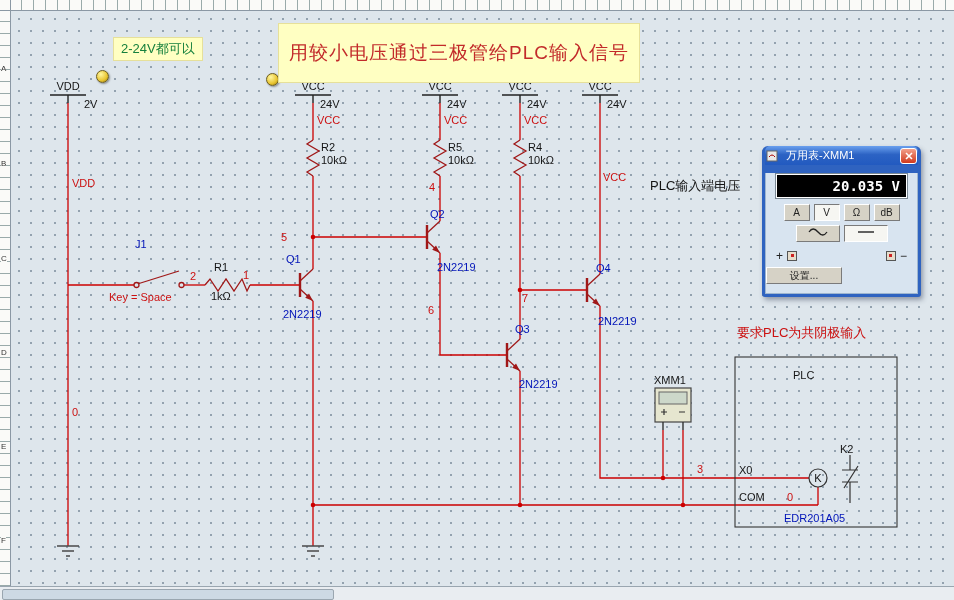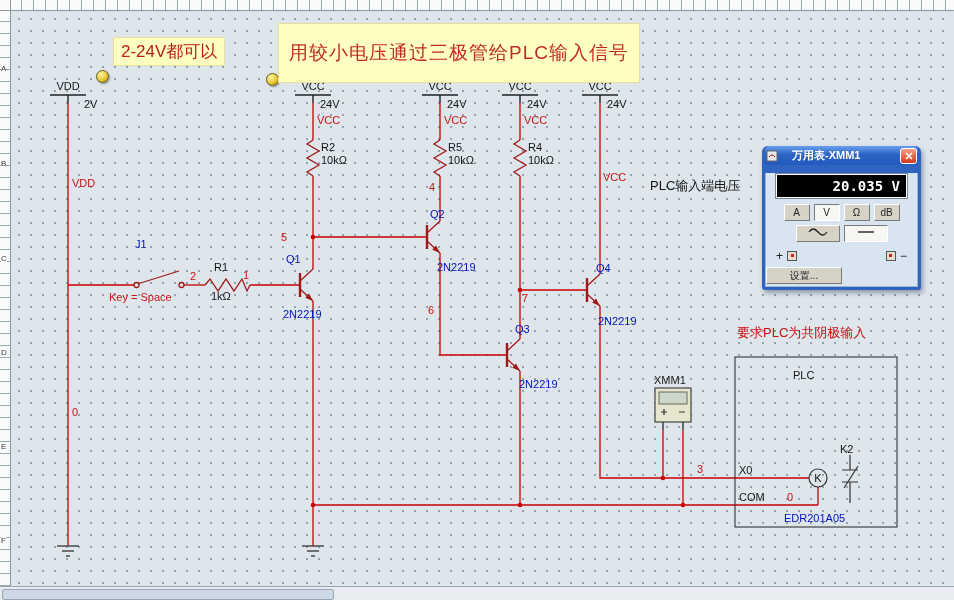--- a/index.html
+++ b/index.html
@@ -38,43 +38,43 @@
   .t-black{fill:#141414;}
   .t-blue{fill:#0013b8;}
   .t-red{fill:#cc1111;}
   .t-mid{text-anchor:middle;}
   .t-small{font-size:10px;}
   .banner{
     position:absolute;background:#ffffc2;border:1px solid #e6e09a;
     z-index:5;white-space:nowrap;
   }
   .banner.title{left:278px;top:23px;padding:16px 10px;font-size:19px;color:#c22a2a;letter-spacing:1px;}
-  .banner.note{left:113px;top:37px;padding:2px 7px;font-size:17px;color:#b91c1c;}
+  .banner.note{left:113px;top:37px;padding:2px 7px;font-size:13px;color:#15803d;}
   .pin{
     position:absolute;width:11px;height:11px;border-radius:50%;z-index:5;
     background:radial-gradient(circle at 35% 30%,#fff7a0,#e8c430 60%,#8a7210);
     border:1px solid #6a5c20;box-shadow:1px 1px 2px rgba(0,0,0,.4);
   }
   
   .mm-window{
     position:absolute;left:762px;top:146px;width:153px;z-index:6;
     background:#2f63c0;border-radius:6px 6px 3px 3px;padding:0 3px 3px 3px;
     box-shadow:2px 3px 5px rgba(50,60,85,.45);
   }
   .mm-titlebar{
-    height:19px;display:flex;align-items:center;gap:14px;padding:0 1px;
+    height:19px;display:flex;align-items:center;gap:8px;padding:0 1px;
     background:linear-gradient(180deg,#6aa0ee 0%,#2c63c4 45%,#225ac0 100%);
-    border-radius:5px 5px 0 0;color:#fff;font-size:11px;font-weight:bold;white-space:nowrap;
+    border-radius:5px 5px 0 0;color:#fff;font-size:11px;font-weight:normal;white-space:nowrap;
   }
   .mm-close{
     margin-left:auto;width:15px;height:14px;border-radius:3px;flex:0 0 auto;
     background:linear-gradient(180deg,#f2a08a,#d0391c);border:1px solid #fff;
     display:flex;align-items:center;justify-content:center;cursor:pointer;
   }
-  .mm-body{background:#d8e4f0;border:1px solid #9fb6cf;border-top:none;padding-bottom:2px;}
+  .mm-body{background:#d8e4f0;border:1px solid #9fb6cf;border-top:none;padding-bottom:9px;}
   .mm-display-frame{margin:8px 9px 5px 9px;background:#fff;border:1px solid #7a8894;padding:1px;}
   .mm-display{
     background:#000;color:#fff;text-align:right;padding:3px 6px;
     font-family:"DejaVu Sans Mono",monospace;font-size:14px;font-weight:bold;line-height:16px;
   }
   .mm-row{display:flex;justify-content:center;gap:4px;margin:4px 0;}
   .mm-btn{
     min-width:26px;height:17px;font-size:10px;color:#222;line-height:15px;text-align:center;
     background:#d6d2c6;border:1px solid;border-color:#fff #7a7a7a #7a7a7a #fff;cursor:pointer;
     font-family:"Liberation Sans",sans-serif;padding:0 2px;

